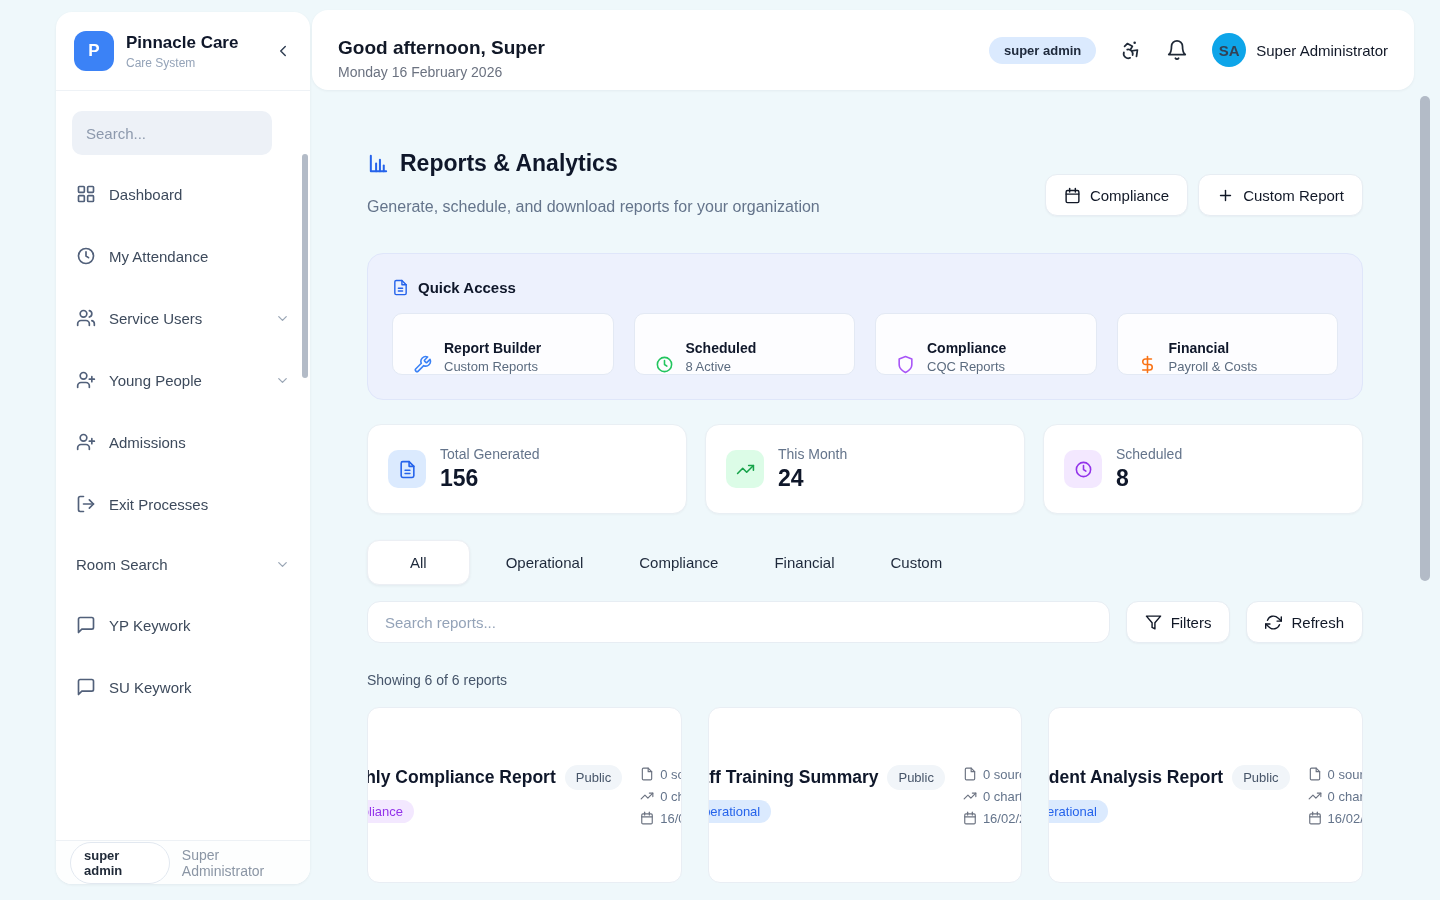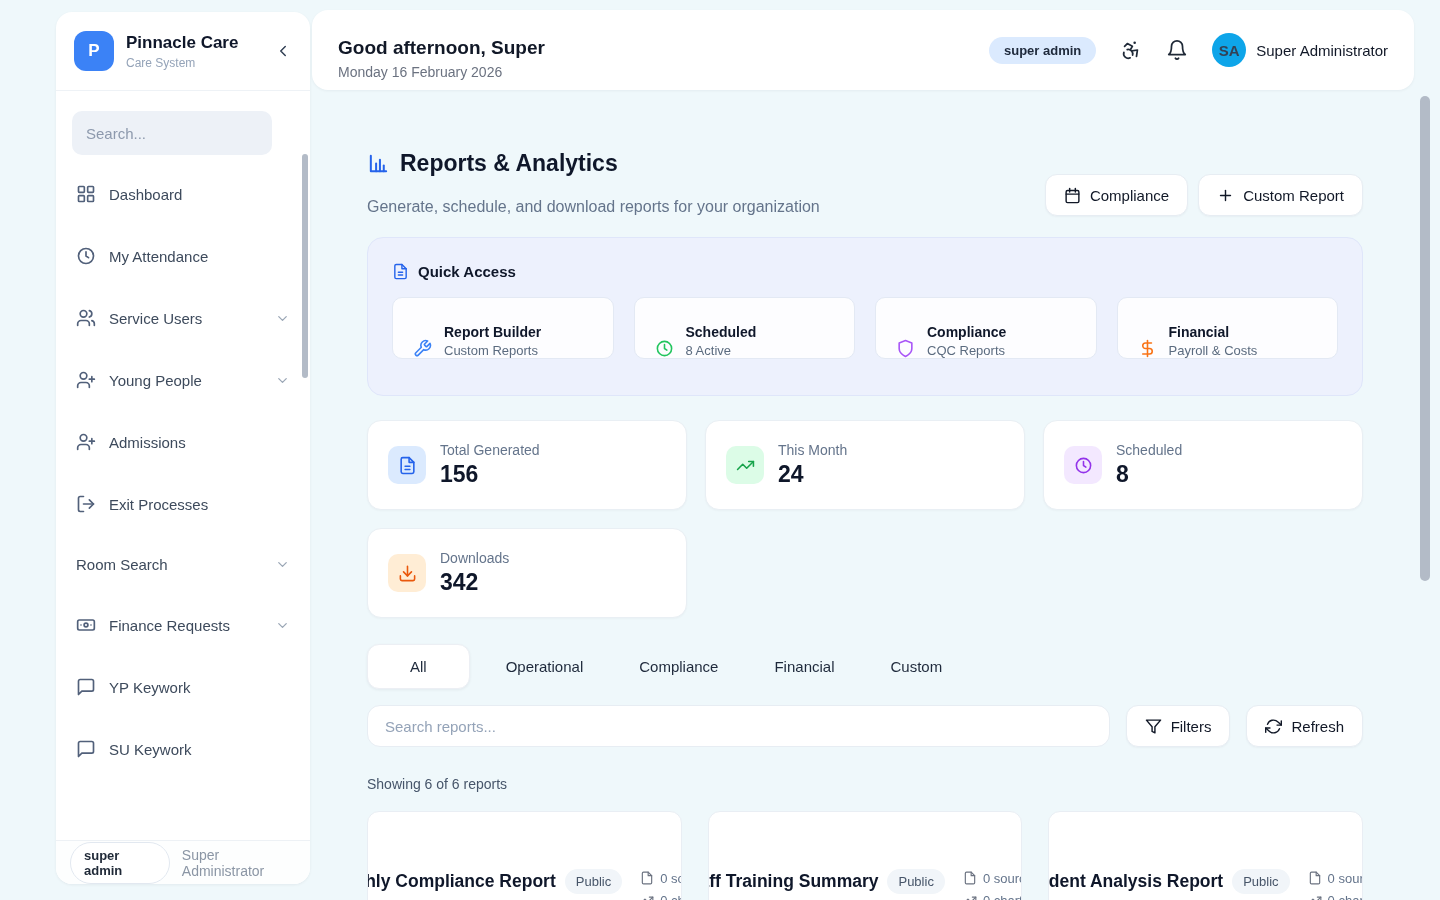--- a/index.html
+++ b/index.html
@@ -95,22 +95,22 @@
   .title-actions { margin-left:auto; display:flex; gap:10px; }
   .btn {
     display:flex; align-items:center; gap:9px; height:42px;
     background:#fff; border:1px solid #e7edf3; border-radius:12px;
     padding:0 18px; font-size:15px; color:#111827; cursor:pointer;
     font-family:inherit; box-shadow:0 1px 2px rgba(15,23,42,.04);
   }
 
   
   .quick-panel {
-    margin-top:21px; background:#edf1fd; border:1px solid #dfe6fa;
-    border-radius:16px; padding:25px 24px 36px;
+    margin-top:37px; background:#edf1fd; border:1px solid #dfe6fa;
+    border-radius:16px; padding:25px 24px 24px;
   }
   .quick-head { display:flex; align-items:center; gap:9px; margin-bottom:17px; }
   .quick-title { font-size:15px; font-weight:bold; color:#0f172a; }
   .quick-cards { display:grid; grid-template-columns:repeat(4,1fr); gap:20px; }
   .quick-card {
     background:rgba(255,255,255,.85); border:1px solid #e3e9f4; border-radius:10px;
     height:62px; display:flex; align-items:flex-end; gap:12px; padding:0 20px;
     cursor:pointer;
   }
   .qc-title { font-size:14px; font-weight:bold; color:#0f172a; }
@@ -275,35 +275,20 @@
           <svg width="20" height="20" viewBox="0 0 24 24" fill="none" stroke="currentColor" stroke-width="2" stroke-linecap="round" stroke-linejoin="round">
             <path d="M9 21H5a2 2 0 0 1-2-2V5a2 2 0 0 1 2-2h4"></path>
             <polyline points="16 17 21 12 16 7"></polyline>
             <line x1="21" y1="12" x2="9" y2="12"></line>
           </svg>
         </span>
       <span>Exit Processes</span>
     </div>
     <div class="nav-item">
       <span>Room Search</span>
-      <span class="chev">
-          <svg width="15" height="15" viewBox="0 0 24 24" fill="none" stroke="currentColor" stroke-width="2" stroke-linecap="round" stroke-linejoin="round">
-            <polyline points="6 9 12 15 18 9"></polyline>
-          </svg>
-        </span>
-    </div>
-    <div class="nav-item">
-      <span class="nicon">
-          <svg width="20" height="20" viewBox="0 0 24 24" fill="none" stroke="currentColor" stroke-width="2" stroke-linecap="round" stroke-linejoin="round">
-            <rect x="2" y="6" width="20" height="12" rx="2"></rect>
-            <circle cx="12" cy="12" r="2.3"></circle>
-            <path d="M6 12h.01M18 12h.01"></path>
-          </svg>
-        </span>
-      <span>Finance Requests</span>
       <span class="chev">
           <svg width="15" height="15" viewBox="0 0 24 24" fill="none" stroke="currentColor" stroke-width="2" stroke-linecap="round" stroke-linejoin="round">
             <polyline points="6 9 12 15 18 9"></polyline>
           </svg>
         </span>
     </div>
     <div class="nav-item">
       <span class="nicon">
           <svg width="20" height="20" viewBox="0 0 24 24" fill="none" stroke="currentColor" stroke-width="2" stroke-linecap="round" stroke-linejoin="round">
             <path d="M21 15a2 2 0 0 1-2 2H7l-4 4V5a2 2 0 0 1 2-2h14a2 2 0 0 1 2 2z"></path>
@@ -496,33 +481,20 @@
           <svg width="19" height="19" viewBox="0 0 24 24" fill="none" stroke="#9333ea" stroke-width="2" stroke-linecap="round" stroke-linejoin="round">
             <circle cx="12" cy="12" r="9"></circle>
             <polyline points="12 7 12 12 15 14"></polyline>
           </svg>
         </div>
       <div>
         <div class="stat-label">Scheduled</div>
         <div class="stat-value">8</div>
       </div>
     </div>
-    <div class="stat-card">
-      <div class="stat-icon bg-orange">
-          <svg width="19" height="19" viewBox="0 0 24 24" fill="none" stroke="#ea580c" stroke-width="2" stroke-linecap="round" stroke-linejoin="round">
-            <path d="M21 15v4a2 2 0 0 1-2 2H5a2 2 0 0 1-2-2v-4"></path>
-            <polyline points="7 10 12 15 17 10"></polyline>
-            <line x1="12" y1="15" x2="12" y2="3"></line>
-          </svg>
-        </div>
-      <div>
-        <div class="stat-label">Downloads</div>
-        <div class="stat-value">342</div>
-      </div>
-    </div>
   </section>
 
   <div class="tabs">
     <div class="tab active">All</div>
     <div class="gap"></div>
     <div class="tab">Operational</div>
     <div class="tab">Compliance</div>
     <div class="tab">Financial</div>
     <div class="tab">Custom</div>
   </div>

